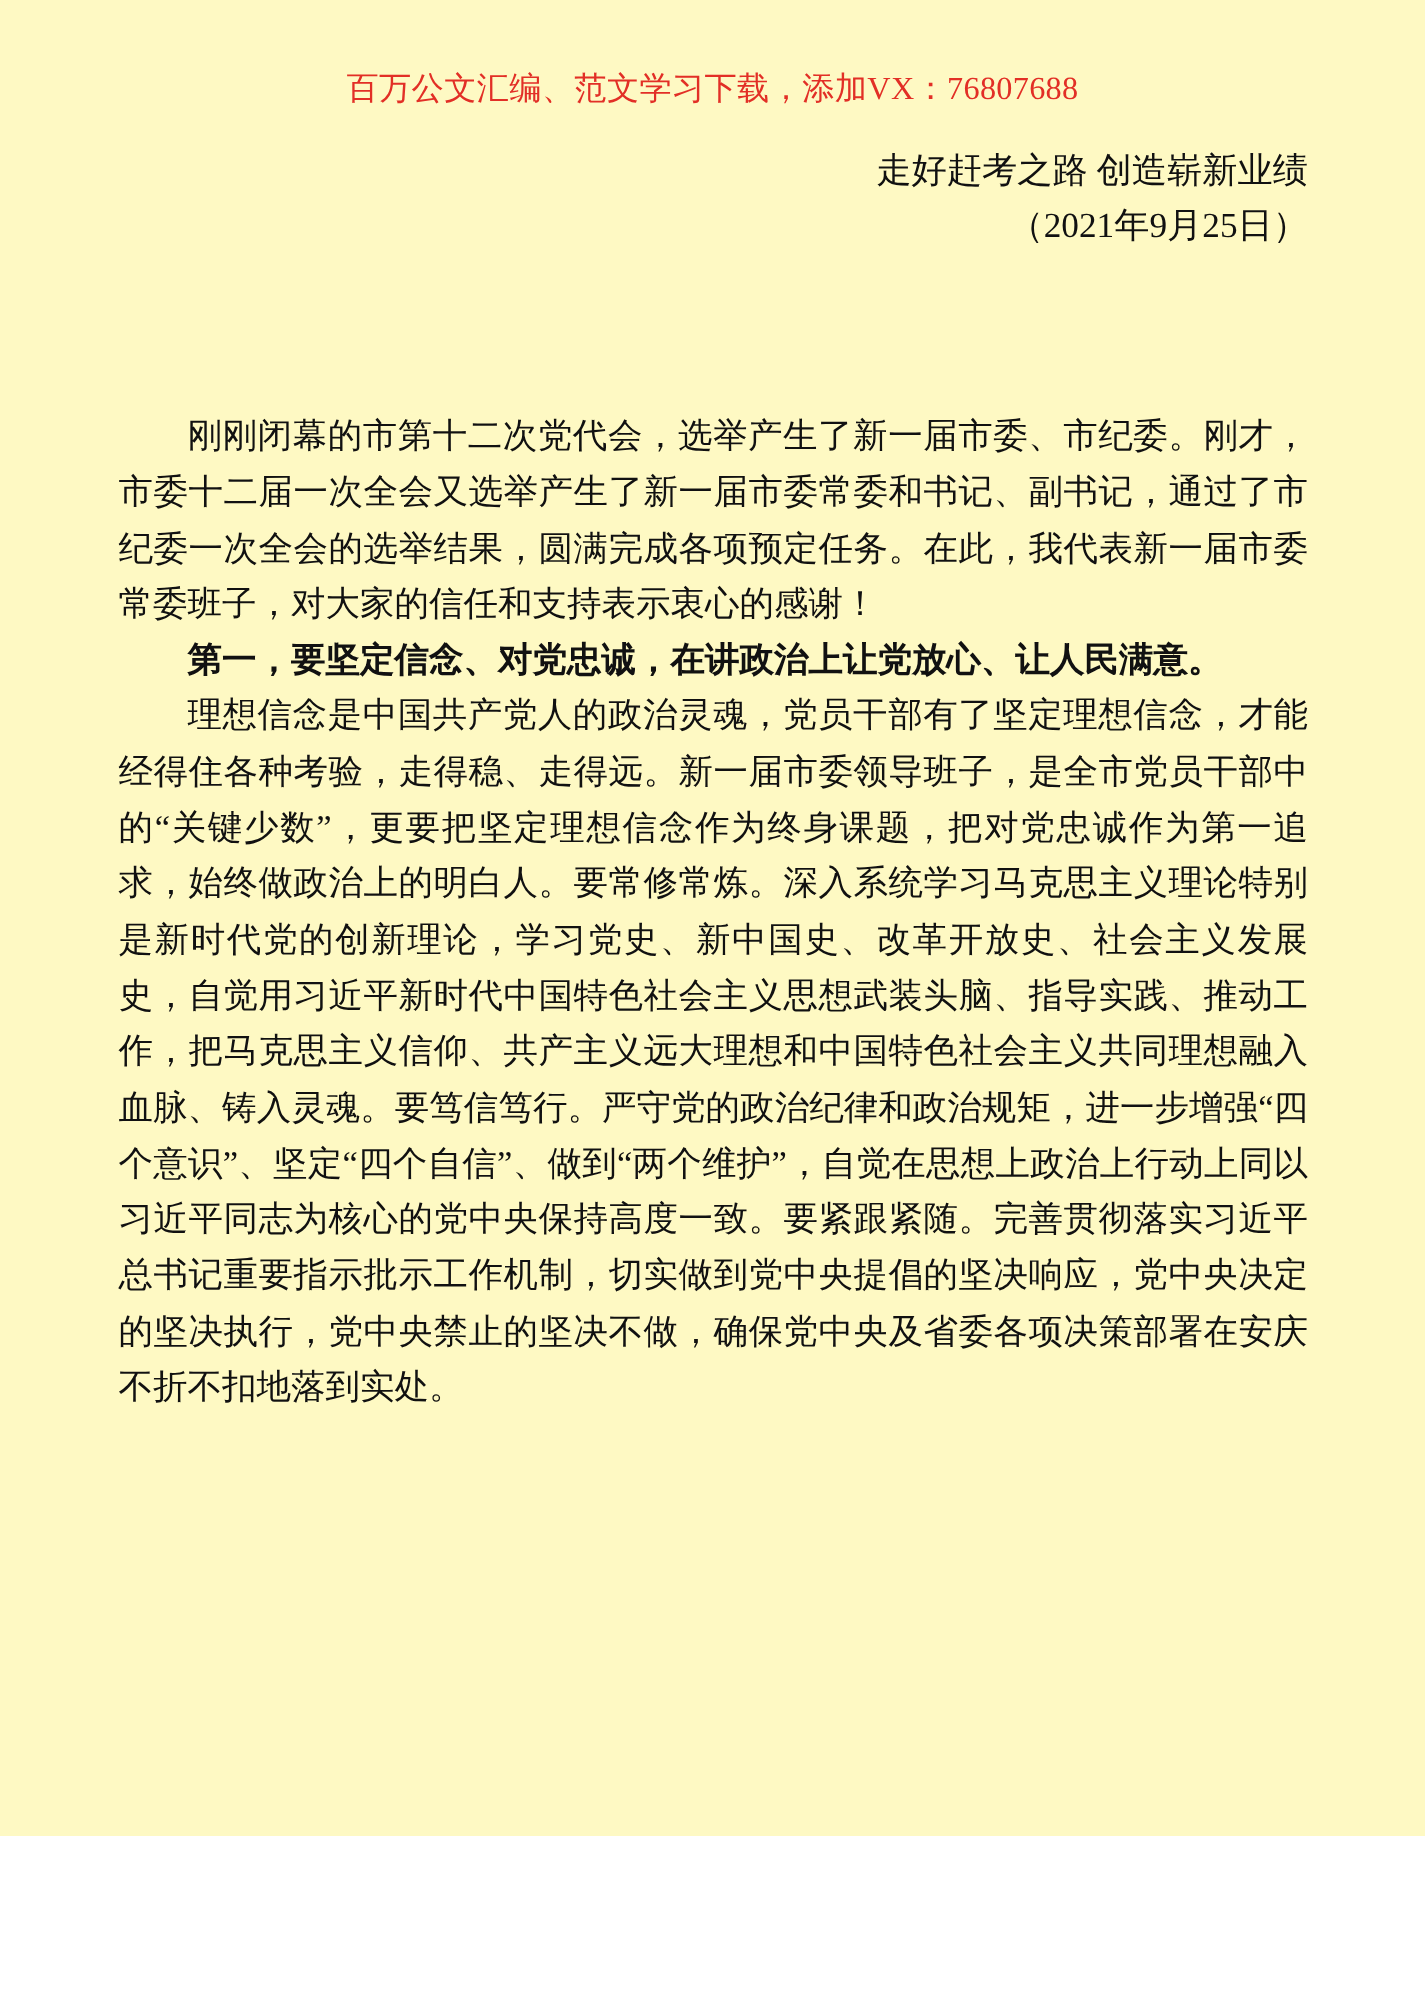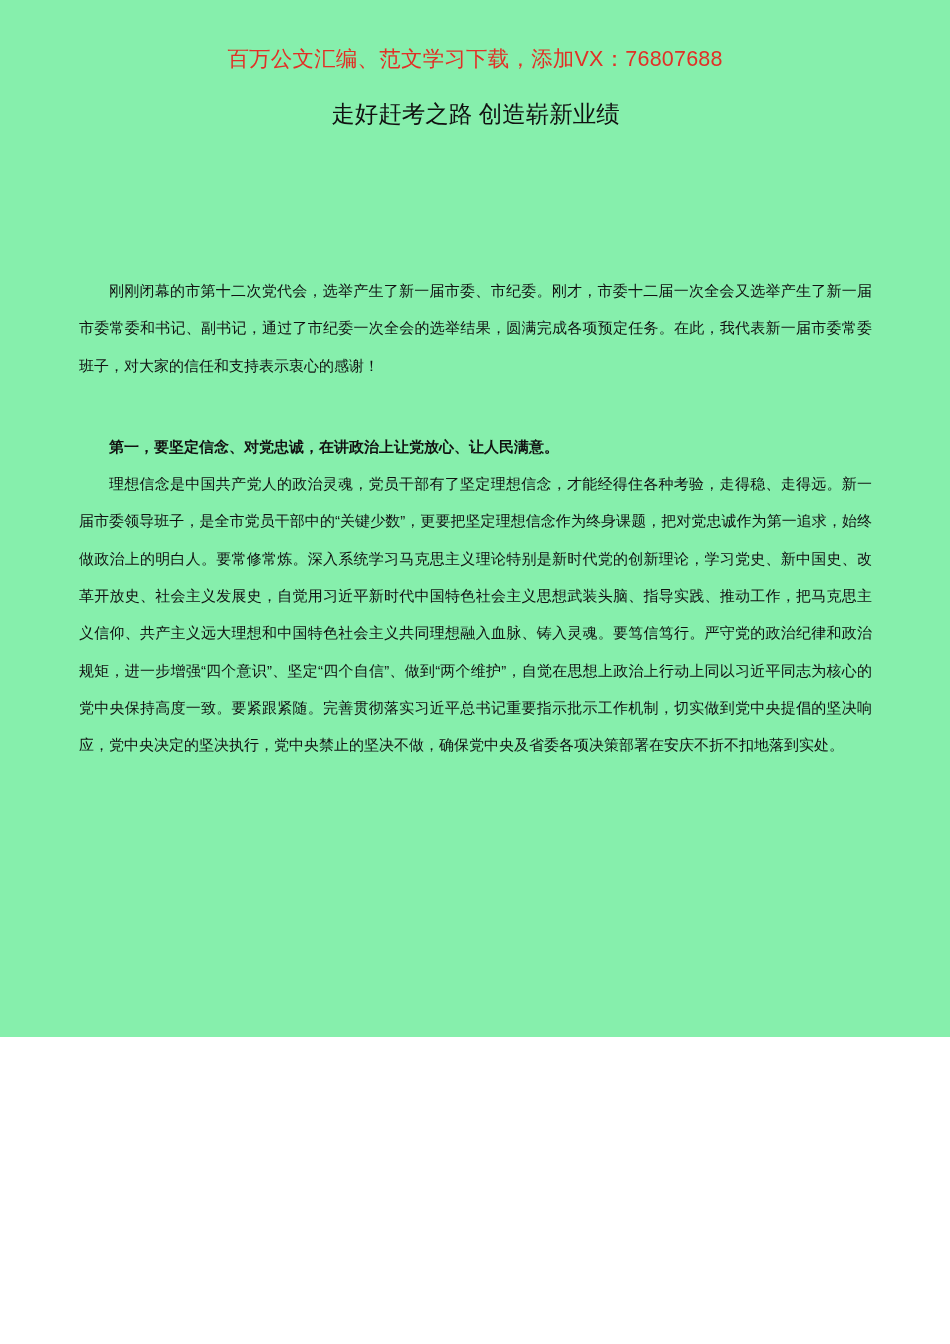--- a/index.html
+++ b/index.html
@@ -3,25 +3,25 @@
 <meta charset="utf-8">
 <style>
   html, body {
     margin: 0;
     padding: 0;
     background: #ffffff;
   }
   .page {
     position: relative;
     width: 950px;
-    height: 1037px;
-    background: #86efac;
+    height: 1224px;
+    background: #fef9c3;
     box-sizing: border-box;
     overflow: hidden;
-    font-family: Liberation Sans, sans-serif;
+    font-family: Liberation Serif, serif;
     color: #000000;
   }
 
   
   .promo {
     position: absolute;
     top: 44px;
     left: 0;
     width: 950px;
     text-align: center;
@@ -31,51 +31,50 @@
     font-weight: 500;
     white-space: nowrap;
   }
 
   
   .titleblock {
     position: absolute;
     top: 96px;
     left: 79px;
     width: 793px;
-    text-align: center;
+    text-align: right;
   }
   .titleblock .tline {
     font-size: 23.5px;
     line-height: 37px;
     color: #111111;
     white-space: nowrap;
   }
 
   
   .body {
     position: absolute;
     top: 272px;
     left: 79px;
     width: 793px;
   }
   .para {
-    font-size: 15px;
+    font-size: 23px;
     line-height: 37.3px;
     text-align: justify;
     text-align-last: left;
     text-justify: inter-ideograph;
     text-indent: 2em;
     margin: 0;
     color: #111111;
     word-break: break-all;
   }
   .para.bold {
     font-weight: bold;
     text-align-last: left;
-    margin-top: 44px;
   }
 
   
   .footer {
     position: absolute;
     left: 0;
     top: 1296px;
     width: 950px;
     text-align: right;
     padding-right: 78px;
@@ -87,20 +86,21 @@
 </style>
 </head>
 <body>
 
 <div class="page">
 
   <div class="promo">百万公文汇编、范文学习下载，添加VX：76807688</div>
 
   <div class="titleblock">
     <div class="tline">走好赶考之路  创造崭新业绩</div>
+    <div class="tline">（2021年9月25日）</div>
   </div>
 
   <div class="body">
     <p class="para">刚刚闭幕的市第十二次党代会，选举产生了新一届市委、市纪委。刚才，市委十二届一次全会又选举产生了新一届市委常委和书记、副书记，通过了市纪委一次全会的选举结果，圆满完成各项预定任务。在此，我代表新一届市委常委班子，对大家的信任和支持表示衷心的感谢！</p>
     <p class="para bold">第一，要坚定信念、对党忠诚，在讲政治上让党放心、让人民满意。</p>
     <p class="para">理想信念是中国共产党人的政治灵魂，党员干部有了坚定理想信念，才能经得住各种考验，走得稳、走得远。新一届市委领导班子，是全市党员干部中的“关键少数”，更要把坚定理想信念作为终身课题，把对党忠诚作为第一追求，始终做政治上的明白人。要常修常炼。深入系统学习马克思主义理论特别是新时代党的创新理论，学习党史、新中国史、改革开放史、社会主义发展史，自觉用习近平新时代中国特色社会主义思想武装头脑、指导实践、推动工作，把马克思主义信仰、共产主义远大理想和中国特色社会主义共同理想融入血脉、铸入灵魂。要笃信笃行。严守党的政治纪律和政治规矩，进一步增强“四个意识”、坚定“四个自信”、做到“两个维护”，自觉在思想上政治上行动上同以习近平同志为核心的党中央保持高度一致。要紧跟紧随。完善贯彻落实习近平总书记重要指示批示工作机制，切实做到党中央提倡的坚决响应，党中央决定的坚决执行，党中央禁止的坚决不做，确保党中央及省委各项决策部署在安庆不折不扣地落到实处。</p>
   </div>
 
   <div class="footer">— 1 —</div>
 

